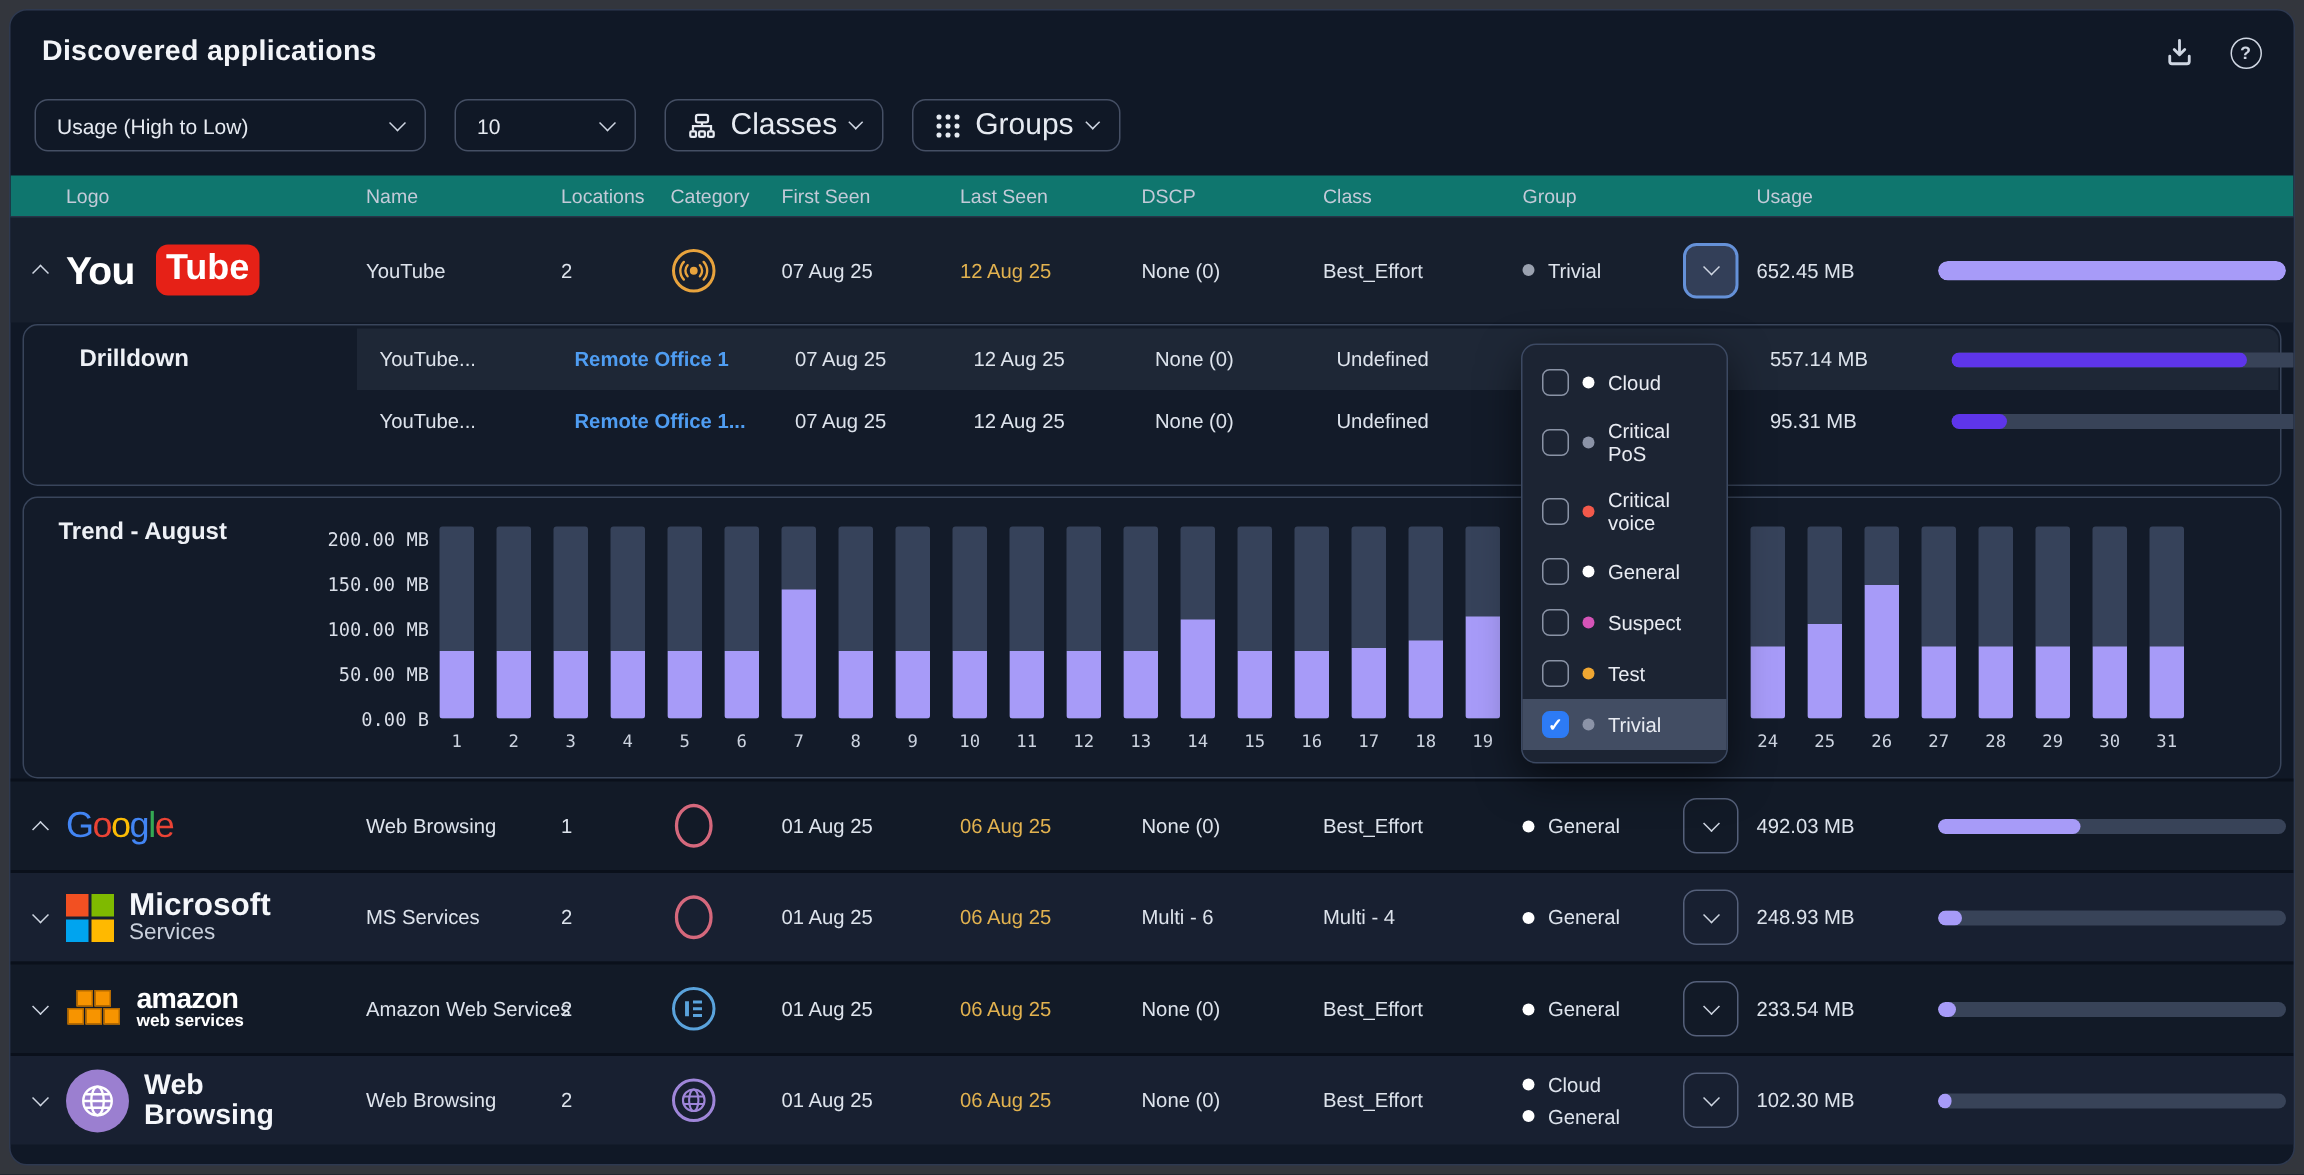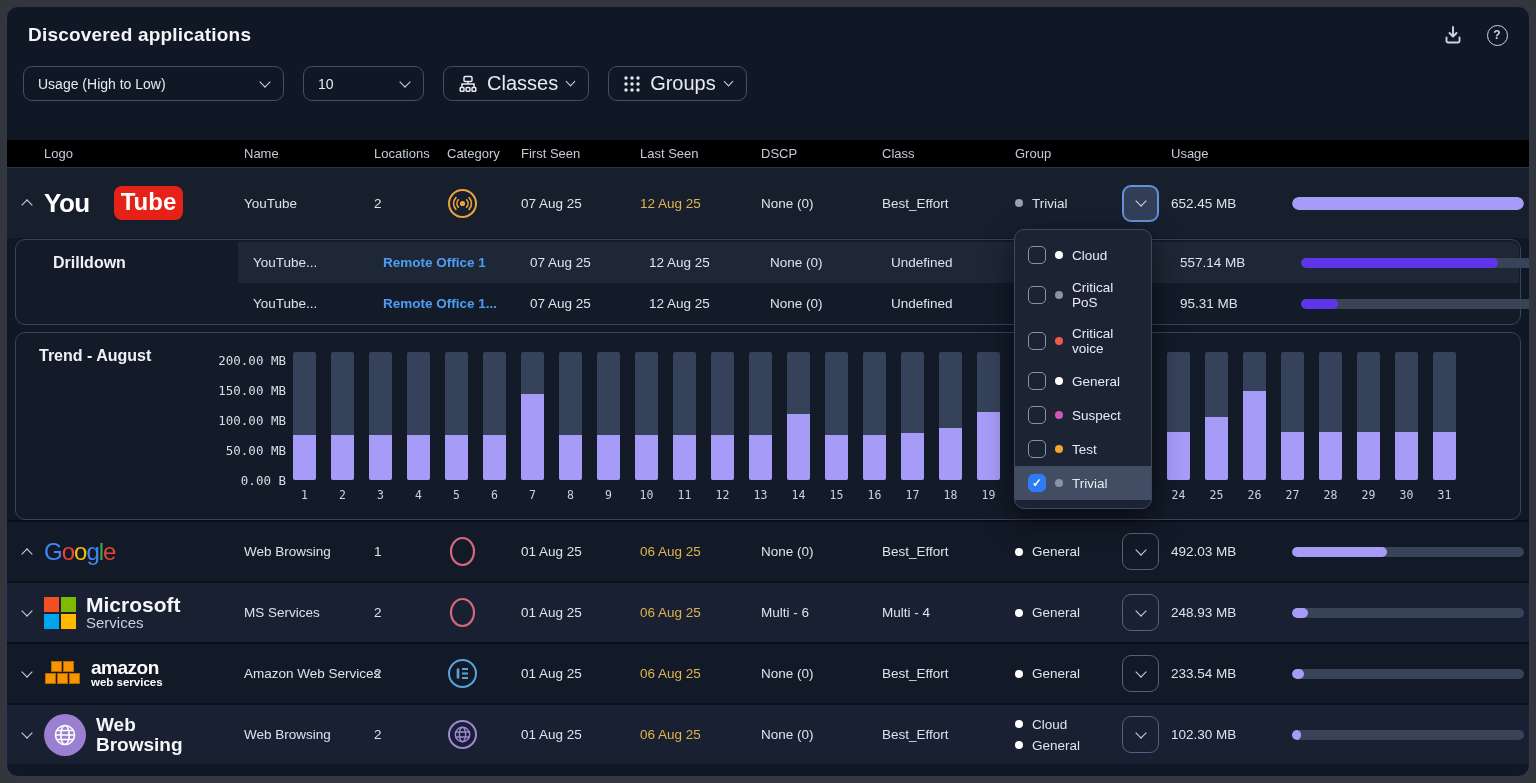--- a/index.html
+++ b/index.html
@@ -39,21 +39,21 @@
   .chev{ width:8px; height:8px; border-right:1.8px solid #cfd6e2; border-bottom:1.8px solid #cfd6e2; transform:rotate(45deg); margin-top:-4px; }
   .chev.up{ transform:rotate(-135deg); margin-top:4px; }
   .chev.sm{ width:7px; height:7px; }
 
   
   .trow{
     display:grid;
     grid-template-columns:21px 200px 130px 73px 74px 119px 121px 121px 133px 107px 49px 121px auto;
     align-items:center; padding-left:16px; padding-right:13px;
   }
-  .thead{ margin-top:39px; height:28px; background:#000000; font-size:13px; color:#c3cad8; border-bottom:1px solid #2a3347;}
+  .thead{ margin-top:16px; height:28px; background:#0f766e; font-size:13px; color:#c3cad8; border-bottom:1px solid #2a3347;}
   .thead > div{ white-space:nowrap; }
   .cell{ font-size:13.5px; color:#dde3ec; white-space:nowrap; }
   .yellow{ color:#e2b24f; }
   .group-cell{ display:flex; flex-direction:column; gap:6px; }
   .group-entry{ display:flex; align-items:center; gap:9px; }
   .dot{ width:8px; height:8px; border-radius:50%; background:#9aa1af; flex:none; }
   .dd-btn{
     width:37px; height:37px; border:1.5px solid #55607a; border-radius:9px; background:transparent;
     display:flex; align-items:center; justify-content:center; cursor:pointer;
   }
@@ -64,42 +64,42 @@
   .bar-fill.violet{ background:#5e35ea; }
 
   .row-app{ height:70px; background:#171f2d; }
   .row-bottom{ height:61px; border-top:2px solid #0a101b; }
   .row-dark{ background:#121a27; }
   .row-light{ background:#182031; }
   .app-logo{ display:flex; align-items:center; gap:10px; }
 
   
   .panel{ margin:0 8px; border:1px solid #39455b; border-radius:10px; background:#131b29; }
-  .dd-panel{ margin-top:1px; height:86px; padding:2px 0; }
+  .dd-panel{ margin-top:1px; height:108px; padding:2px 0; }
   .dd-row{ height:41px; position:relative; }
   .dd-row .cell{ position:relative; z-index:1; }
   .dd-row.hl::before{ content:""; position:absolute; left:222px; right:1px; top:0; bottom:0; background:#1e2736; border-radius:0 8px 0 0; }
   .panel-label{ font-size:16px; font-weight:700; color:#eef1f6; }
   .loc-link{ grid-column:span 2; font-size:13.5px; font-weight:700; color:#4f9df2; cursor:pointer; }
 
   
   .trend-panel{ margin-top:7px; height:188px; position:relative; }
   .trend-title{ position:absolute; left:23px; top:14px; }
   .chart{ position:absolute; left:0; top:19px; right:0; display:flex; align-items:flex-start; }
   .ylabels{ width:270px; height:128px; position:relative; flex:none; }
   .ytick{ position:absolute; right:0; font-family:"DejaVu Sans Mono", monospace; font-size:12.5px; color:#d9dee8; }
   .bars{ display:flex; gap:15px; margin-left:7px; }
   .bar-wrap{ width:23px; display:flex; flex-direction:column; align-items:center; }
   .bar-track{ width:23px; height:128px; background:#36425a; border-radius:2px; position:relative; overflow:hidden; }
   .bar-vfill{ position:absolute; bottom:0; left:0; right:0; background:#a79bf8; }
   .xlab{ margin-top:8px; font-family:"DejaVu Sans Mono", monospace; font-size:11.5px; color:#ccd3df; }
 
   
   .yt-you{ font-size:26px; font-weight:700; color:#fff; letter-spacing:-.5px; }
-  .yt-tube{ font-size:24px; font-weight:700; color:#fff; background:#e62117; border-radius:8px; padding:2px 7px 4px; margin-left:14px; }
+  .yt-tube{ font-size:24px; font-weight:700; color:#fff; background:#e62117; border-radius:8px; padding:2px 7px 4px; margin-left:4px; }
   .g-logo{ font-size:24px; font-weight:400; letter-spacing:-1px; }
   .gl0,.gl3{ color:#4285F4; } .gl1,.gl5{ color:#EA4335; } .gl2{ color:#FBBC05; } .gl4{ color:#34A853; }
   .ms-squares{ display:grid; grid-template-columns:15px 15px; grid-template-rows:15px 15px; gap:2px; }
   .ms-squares i:nth-child(1){ background:#f25022; } .ms-squares i:nth-child(2){ background:#7fba00; }
   .ms-squares i:nth-child(3){ background:#00a4ef; } .ms-squares i:nth-child(4){ background:#ffb900; }
   .logo-2line .l1{ font-size:21px; font-weight:700; color:#f4f6fa; line-height:21px; }
   .logo-2line .l2{ font-size:15px; color:#c9d0dc; line-height:16px; }
   .aws-boxes{ position:relative; width:37px; height:26px; flex:none; }
   .aws-boxes i{ position:absolute; width:11px; height:11px; background:#f79400; border:1px solid #b56a00; }
   .aws-text .l1{ font-size:19px; font-weight:700; color:#fff; line-height:18px; letter-spacing:-.5px; }

